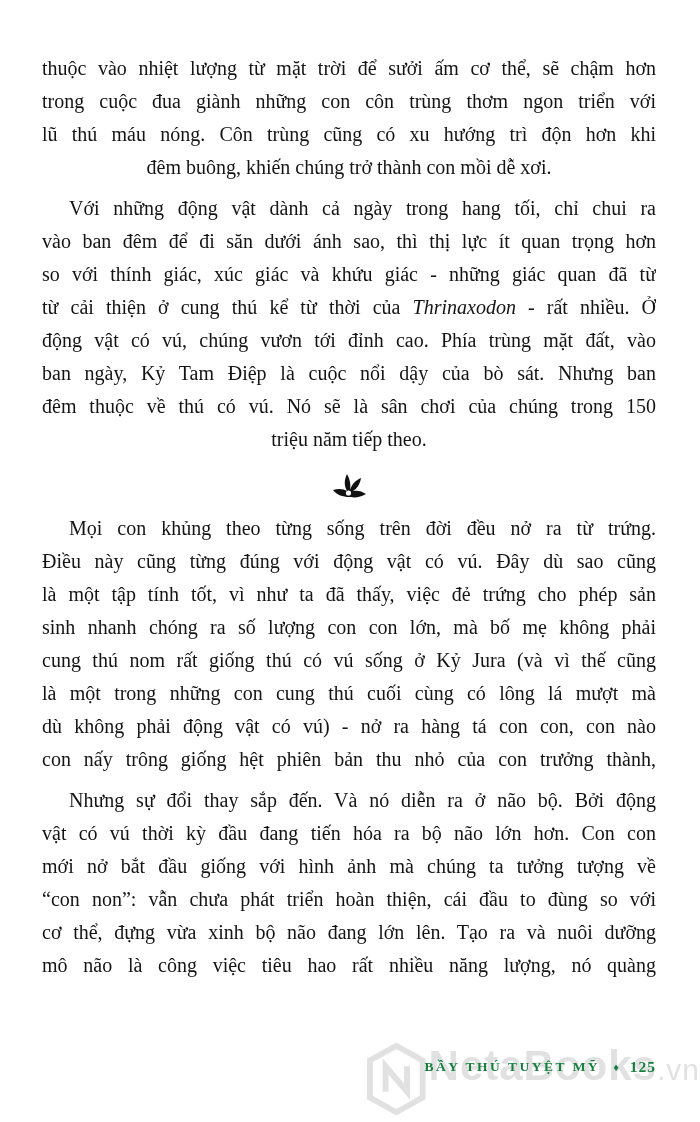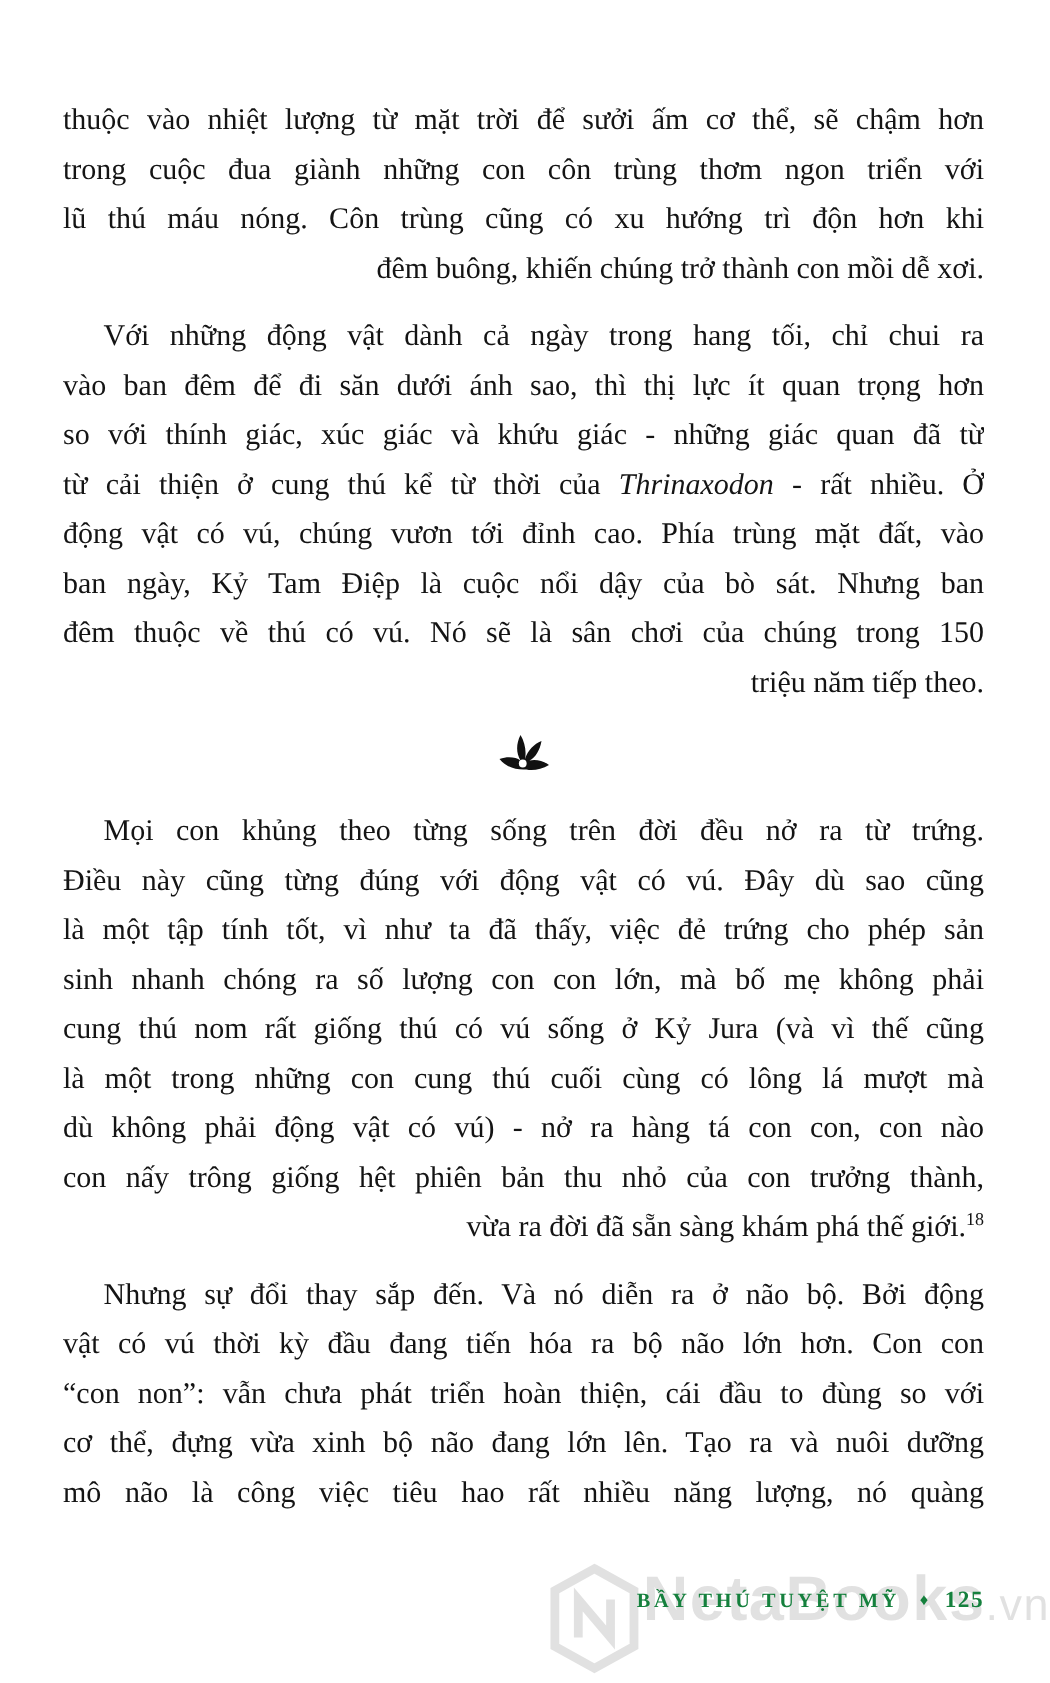--- a/index.html
+++ b/index.html
@@ -9,26 +9,26 @@
     position: relative;
     overflow: hidden;
     font-family: "Liberation Serif", serif;
   }
   .text-body {
     position: absolute;
     left: 42px; right: 44px; top: 52px;
     color: #141414;
     font-size: 20px;
   }
-  .para { margin: 12px 0 8px 0; }
+  .para { margin: 0 0 8px 0; }
   .line {
     height: 33px;
     line-height: 33px;
     overflow: hidden;
-    text-align: right;
+    text-align: center;
   }
   .line.j {
     text-align: justify;
     text-align-last: justify;
   }
   .line.ind { text-indent: 27px; }
   .it { font-style: italic; }
   .line sup {
     font-size: 12px;
     line-height: 0;
@@ -121,25 +121,25 @@
   <div>
       <div class="para">
         <div class="line j ind"><span>Mọi con khủng theo từng sống trên đời đều nở ra từ trứng.</span></div>
         <div class="line j"><span>Điều này cũng từng đúng với động vật có vú. Đây dù sao cũng</span></div>
         <div class="line j"><span>là một tập tính tốt, vì như ta đã thấy, việc đẻ trứng cho phép sản</span></div>
         <div class="line j"><span>sinh nhanh chóng ra số lượng con con lớn, mà bố mẹ không phải</span></div>
         <div class="line j"><span>cung thú nom rất giống thú có vú sống ở Kỷ Jura (và vì thế cũng</span></div>
         <div class="line j"><span>là một trong những con cung thú cuối cùng có lông lá mượt mà</span></div>
         <div class="line j"><span>dù không phải động vật có vú) - nở ra hàng tá con con, con nào</span></div>
         <div class="line j"><span>con nấy trông giống hệt phiên bản thu nhỏ của con trưởng thành,</span></div>
-        <div class="line"><span>vừa ra đời đã sẵn sàng khám phá thế giới.</span><sup>18</sup></div>
       </div>
       <div class="para">
         <div class="line j ind"><span>Nhưng sự đổi thay sắp đến. Và nó diễn ra ở não bộ. Bởi động</span></div>
         <div class="line j"><span>vật có vú thời kỳ đầu đang tiến hóa ra bộ não lớn hơn. Con con</span></div>
+        <div class="line j"><span>mới nở bắt đầu giống với hình ảnh mà chúng ta tưởng tượng về</span></div>
         <div class="line j"><span>“con non”: vẫn chưa phát triển hoàn thiện, cái đầu to đùng so với</span></div>
         <div class="line j"><span>cơ thể, đựng vừa xinh bộ não đang lớn lên. Tạo ra và nuôi dưỡng</span></div>
         <div class="line j"><span>mô não là công việc tiêu hao rất nhiều năng lượng, nó quàng</span></div>
       </div>
     </div>
 </div>
 
 <div class="watermark">
   <svg width="62" height="74" viewBox="0 0 62 74" aria-hidden="true">
     <g fill="none" stroke="rgba(120,120,120,0.22)" stroke-width="6">

